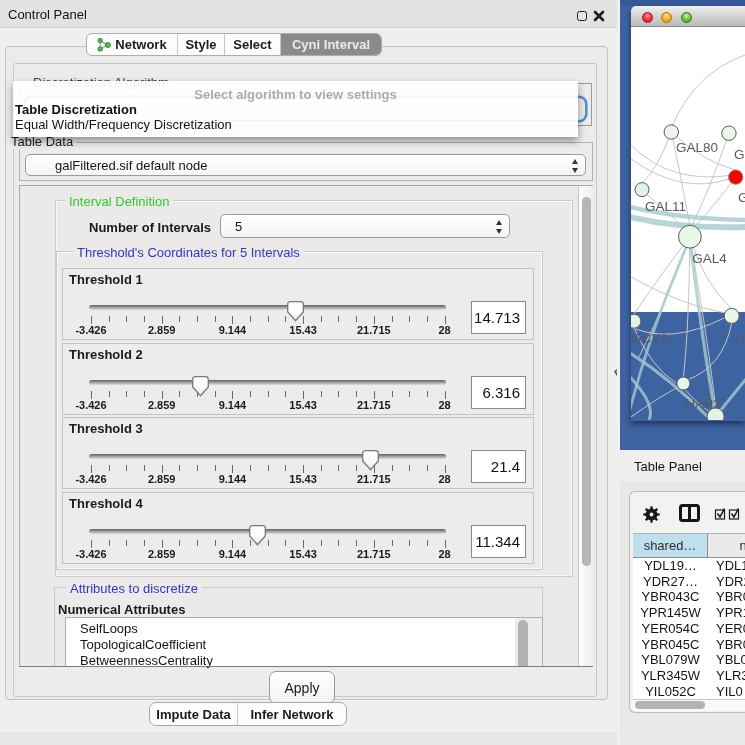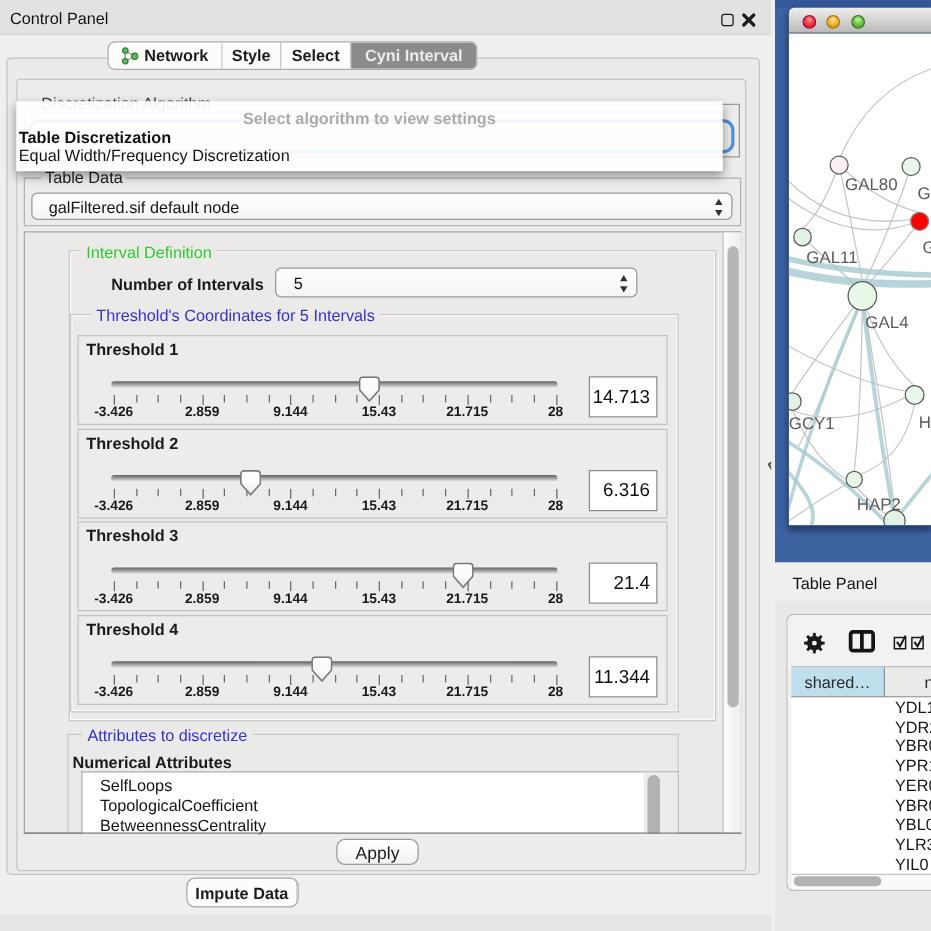--- a/index.html
+++ b/index.html
@@ -39,22 +39,22 @@
 </div>
 
 <div class="abs" style="left:13px;top:63px;width:584px;height:634px;background:#edecea;border:1px solid #c6c6c4;border-radius:3px;"></div>
 
 <div class="abs" style="left:19px;top:83px;width:573px;height:43px;border:1px solid #9a9a98;"></div>
 <div class="abs" style="left:30px;top:75px;font-size:13px;color:#3f3f3f;background:#edecea;padding:0 3px;">Discretization Algorithm</div>
 
 <div class="abs" style="left:25px;top:97.5px;width:559.5px;height:22px;border-radius:6px;background:#ececea;box-shadow:0 0 0 2.6px #4f92d2;"></div>
 
 <div class="abs" style="left:19px;top:142px;width:574px;height:39px;border:1px solid #b2b2b0;"></div>
-<div class="abs" style="left:33px;top:134px;font-size:13px;color:#1e1e1e;background:#edecea;padding:0 3px;">Table Data</div>
-<div class="abs combo" style="left:25px;top:154px;width:561px;height:22px;">
+<div class="abs" style="left:8px;top:134px;font-size:13px;color:#1e1e1e;background:#edecea;padding:0 3px;">Table Data</div>
+<div class="abs combo" style="left:25px;top:154px;width:561px;height:22px;padding-left:16px;">
   <span style="margin-left:13px;">galFiltered.sif default node</span>
   <svg style="position:absolute;right:6px;top:2.5px;" width="8" height="16" viewBox="0 0 8 16">
     <path d="M4 1 L7 6 L1 6 Z" fill="#333"></path>
       <path d="M4 15 L7 10 L1 10 Z" fill="#333"></path>
   </svg>
 </div>
 
 <div class="abs" style="left:19px;top:185px;width:574px;height:482px;border:1px solid #a8a8a6;background:#ebeae8;"></div>
 
 <div class="abs" style="left:578px;top:186px;width:15px;height:480px;background:linear-gradient(90deg,#fdfdfd,#ededeb);border-left:1px solid #c6c6c4;"></div>
@@ -245,41 +245,42 @@
 <div class="abs" style="left:54px;top:587px;width:489px;height:80px;border:1px solid #c9c9c7;border-bottom:none;"></div>
 <div class="abs" style="left:66px;top:581px;font-size:13px;color:#3333cc;background:#ebeae8;padding:0 4px;">Attributes to discretize</div>
 <div class="abs" style="left:58px;top:602px;font-size:13px;font-weight:bold;color:#1a1a1a;">Numerical Attributes</div>
 <div class="abs" style="left:65px;top:617px;width:478px;height:50px;border:1px solid #adadab;border-bottom:none;background:#fff;"></div>
 <div class="abs" style="left:80px;top:621px;width:420px;font-size:13px;color:#141414;line-height:15.8px;">SelfLoops<br>TopologicalCoefficient<br>BetweennessCentrality</div>
 <div class="abs" style="left:515px;top:618px;width:27px;height:49px;background:#ececea;"></div>
 <div class="abs" style="left:518px;top:620px;width:10px;height:47px;background:#b2b2b0;border-radius:5px 5px 0 0;"></div>
 
 <div class="abs" style="left:19px;top:666px;width:574px;height:1px;background:#7c7c7a;"></div>
 
-<div class="abs" style="left:269px;top:671px;width:66px;height:21px;border:1px solid #9a9a98;border-radius:7px;background:linear-gradient(#ffffff,#f2f2f0);display:flex;align-items:center;justify-content:center;font-size:14px;color:#1a1a1a;">Apply</div>
+<div class="abs" style="left:269px;top:671px;width:66px;height:33px;border:1px solid #9a9a98;border-radius:7px;background:linear-gradient(#ffffff,#f2f2f0);display:flex;align-items:center;justify-content:center;font-size:14px;color:#1a1a1a;">Apply</div>
 
 <div class="abs" style="left:149px;top:702px;height:24px;display:flex;border:1px solid #a8a8a6;border-radius:7px;overflow:hidden;background:#fcfcfa;font-size:13px;font-weight:bold;color:#1c1c1c;">
   <div style="width:88px;display:flex;align-items:center;justify-content:center;border-right:1px solid #c8c8c6;">Impute Data</div>
+  <div style="width:108px;display:flex;align-items:center;justify-content:center;">Infer Network</div>
 </div>
 
 <svg class="abs" style="left:613.5px;top:368px;" width="6" height="8" viewBox="0 0 6 8">
   <path d="M5.5 0.5 L1 3.5 L3.5 7.5" fill="none" stroke="#555" stroke-width="1.6"></path>
 </svg>
 
 <div class="abs" style="left:617px;top:0;width:3px;height:745px;background:#f0f0ee;"></div>
 <div class="abs" style="left:620px;top:0;width:125px;height:450px;background:#3d63a1;"></div>
 <div class="abs" style="left:620px;top:0;width:125px;height:6px;background:#36599a;"></div>
 
 <div class="abs" style="left:631px;top:6px;width:114px;height:415px;border-radius:5px 0 0 0;overflow:hidden;box-shadow:0 3px 6px rgba(0,0,20,0.5);">
   <div style="height:21px;background:linear-gradient(#efefef,#b9b9b7);border-bottom:1px solid #8a8a8a;position:relative;">
     <div style="position:absolute;left:11px;top:6px;width:11px;height:11px;border-radius:50%;background:radial-gradient(circle at 50% 32%, #ff9a95 0%, #ee3d37 45%, #c91a14 100%);border:0.5px solid #a05; "></div>
     <div style="position:absolute;left:30px;top:6px;width:11px;height:11px;border-radius:50%;background:radial-gradient(circle at 50% 32%, #ffe9a0 0%, #f3b32c 45%, #d89010 100%);border:0.5px solid #a70;"></div>
     <div style="position:absolute;left:50px;top:6px;width:11px;height:11px;border-radius:50%;background:radial-gradient(circle at 50% 32%, #c8f0a8 0%, #6fc94d 45%, #3f9a1e 100%);border:0.5px solid #371;"></div>
   </div>
-  <div style="height:393px;background:#ffffff;position:relative;">
+  <div style="height:285px;background:#ffffff;position:relative;">
     <svg width="114" height="393" viewBox="0 0 114 393" style="position:absolute;left:0;top:0;">
 
       <g fill="none" stroke="#c6c6c6" stroke-width="1">
         <path d="M114 28 Q 64 46 41.5 98"></path>
         <path d="M40.3 105 Q 50 150 58.9 198"></path>
         <path d="M40.3 105 Q 25 145 11 155.6"></path>
         <path d="M40.3 105 Q 72 135 104.7 143"></path>
         <path d="M97.9 106.2 Q 78 165 60 200"></path>
         <path d="M104.7 150.1 Q 82 180 62 202"></path>
         <path d="M11 162.6 Q 35 185 56 203"></path>
@@ -356,20 +357,23 @@
   </g>
 </svg>
 
 <div class="abs" style="left:633px;top:533px;width:112px;height:25px;display:flex;font-size:13px;color:#2a2a2a;border-top:1px solid #b0b0ae;">
   <div style="width:75px;background:#bfdfee;border-right:1px solid #8e8e8c;border-bottom:1px solid #8e8e8c;display:flex;align-items:center;justify-content:center;">shared…</div>
   <div style="flex:1;background:#eaeae8;border-bottom:1px solid #8e8e8c;display:flex;align-items:center;justify-content:flex-end;overflow:hidden;">
       <span style="margin-right:-9px;">na</span>
     </div>
 </div>
 <div class="abs" style="left:633px;top:558px;width:112px;height:141px;background:#ffffff;overflow:hidden;font-size:13px;color:#141414;">
+  <div style="position:absolute;left:0;top:0;width:75px;text-align:center;line-height:15.7px;">
+    YDL19…<br>YDR27…<br>YBR043C<br>YPR145W<br>YER054C<br>YBR045C<br>YBL079W<br>YLR345W<br>YIL052C
+  </div>
   <div style="position:absolute;left:83px;top:0;line-height:15.7px;">
     YDL1<br>YDR2<br>YBR0<br>YPR1<br>YER0<br>YBR0<br>YBL0<br>YLR3<br>YIL0
   </div>
 </div>
 <div class="abs" style="left:633px;top:699px;width:112px;height:12px;background:#fafaf8;border-top:1px solid #c6c6c4;"></div>
 <div class="abs" style="left:635px;top:701px;width:70px;height:8px;background:#b2b2b0;border-radius:4px;"></div>
 
 <div class="abs" style="left:13px;top:81px;width:565px;height:56px;background:rgba(255,255,255,0.93);box-shadow:0 4px 8px rgba(0,0,0,0.4);"></div>
 <div class="abs" style="left:13px;top:87px;width:565px;text-align:center;font-size:13px;font-weight:bold;color:#ababab;">Select algorithm to view settings</div>
 <div class="abs" style="left:15px;top:101.5px;font-size:13px;font-weight:bold;color:#111;">Table Discretization</div>

